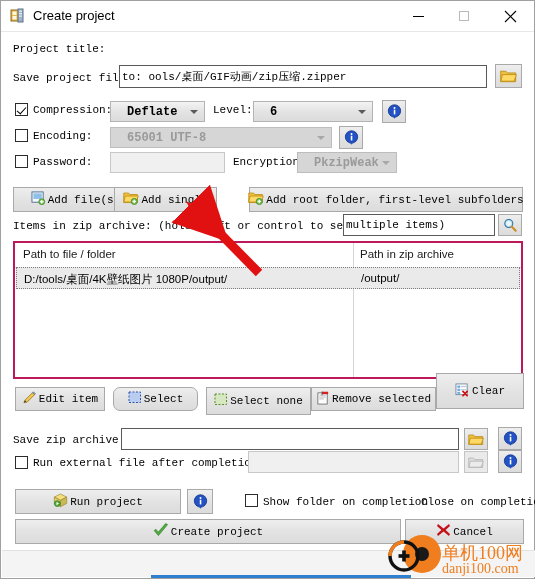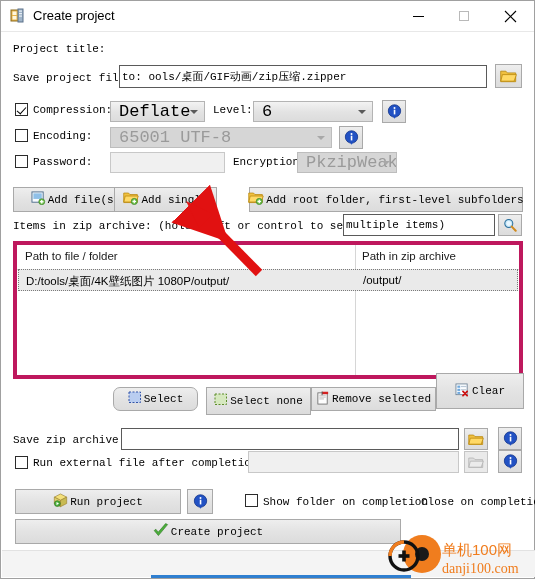--- a/index.html
+++ b/index.html
@@ -61,22 +61,22 @@
     border:1px solid #2b2b2b;background:#fff;
   }
   .cbx.checked:after{
     content:"";position:absolute;left:3px;top:1px;width:4px;height:8px;
     border:solid #000;border-width:0 1.6px 1.6px 0;transform:rotate(42deg);
   }
 
   .combo{
     position:absolute;box-sizing:border-box;
     background:#e1e1e1;border:1px solid #adadad;
-    font-size:17px;line-height:20px;padding-left:8px;
-    color:#000;white-space:nowrap;overflow:hidden;
+    font-size:12px;line-height:20px;padding-left:16px;
+    color:#000;white-space:nowrap;overflow:hidden;font-weight:bold;
   }
   .combo.gradient{
     background:linear-gradient(#f3f3f3,#e3e3e3 52%,#dcdcdc);
     border:1px solid #b4b4b4;
   }
   .combo.dis{color:#9a9a9a;background:#d6d6d6;border:1px solid #bdbdbd;}
   .combo .arrow{
     position:absolute;right:6px;top:50%;margin-top:-2px;
     width:0;height:0;border-left:4px solid transparent;
     border-right:4px solid transparent;border-top:4px solid #5a5a5a;
@@ -97,21 +97,21 @@
   .ibtn{
     position:absolute;box-sizing:border-box;
     background:linear-gradient(#eeeeee,#e3e3e3 50%,#dcdcdc);
     border:1px solid #a9a9a9;
     display:flex;align-items:center;justify-content:center;
   }
 
   
   .listbox{
     position:absolute;box-sizing:border-box;
-    background:#fff;border:4px solid #be185d;
+    background:#fff;border:2px solid #be185d;
   }
   .lhead{
     position:absolute;left:0;top:0;right:0;height:24px;
     border-bottom:1px solid #d6d6d6;background:#fff;
   }
   .lhead .hcell{
     position:absolute;top:5px;
     font-family:"Liberation Sans","DejaVu Sans",sans-serif;
     font-size:11.5px;color:#1a1a1a;white-space:nowrap;
   }
@@ -126,22 +126,22 @@
     font-size:11.5px;color:#000;white-space:nowrap;
   }
 
   
   .annot{position:absolute;left:0;top:0;width:535px;height:579px;pointer-events:none;}
 
   
   .wm{position:absolute;pointer-events:none;}
   .wm-text1{
     position:absolute;left:441px;top:540px;
-    font-family:Liberation Sans, sans-serif;
-    font-size:15px;color:#f07d1e;letter-spacing:0px;white-space:nowrap;
+    font-family:Liberation Serif, serif;
+    font-size:18px;color:#f07d1e;letter-spacing:0px;white-space:nowrap;
   }
   .wm-text2{
     position:absolute;left:441px;top:560px;
     font-family:"Liberation Serif","DejaVu Serif",serif;
     font-size:14px;color:#f07d1e;white-space:nowrap;
   }
   .statusbar{
     position:absolute;left:1px;bottom:1px;width:533px;height:26px;
     background:#f4f4f4;border-top:1px solid #e2e2e2;
   }
@@ -289,20 +289,30 @@
       <span class="hcell" style="left:8px;">Path to file / folder</span>
       <span class="hcell" style="left:345px;">Path in zip archive</span>
     </div>
     <div class="vsep" style="left:338px;"></div>
     <div class="lrow" style="top:24px;">
       <span class="rcell" style="left:7px;">D:/tools/桌面/4K壁纸图片 1080P/output/</span>
       <span class="rcell" style="left:344px;">/output/</span>
     </div>
   </div>
 
+  <div class="btn" style="left:14px;top:386px;width:90px;height:24px;">
+    <span class="ico">
+      <svg width="15" height="14" viewBox="0 0 16 15">
+        <path d="M2 12.5 L3.2 9.8 L11.2 1.8 L13.4 4 L5.4 12 Z" fill="#f2c94c" stroke="#8a6a1e" stroke-width="0.8"></path>
+        <path d="M11.2 1.8 L13.4 4 L14.4 3 L12.2 0.8 Z" fill="#9aa7b5" stroke="#5b6b7b" stroke-width="0.7"></path>
+        <path d="M2 12.5 L3.2 9.8 L4.6 11.2 Z" fill="#3a3a3a"></path>
+      </svg>
+    </span>
+    <span>Edit item</span>
+  </div>
 
   <div class="btn" style="left:112px;top:386px;width:85px;height:24px;border-radius:7px;">
     <span class="ico">
       <svg width="14" height="13" viewBox="0 0 14 13">
         <rect x="1" y="1" width="11.5" height="10.5" fill="#b9cdf0" stroke="#3355aa" stroke-width="1" stroke-dasharray="2 1.5"></rect>
       </svg>
     </span>
     <span>Select</span>
   </div>
 
@@ -403,20 +413,28 @@
   <span class="lbl" style="left:262px;top:495px;">Show folder on completion</span>
   <span class="lbl" style="left:420px;top:495px;">Close on completion</span>
 
   <div class="btn" style="left:14px;top:518px;width:386px;height:25px;">
     <span class="ico">
       <svg width="16" height="15" viewBox="0 0 16 15">
         <path d="M1.2 7.6 L5.4 12.6 L14.6 1.6 L12.6 0.6 L5.2 9.2 L2.8 6.2 Z" fill="#4aae3a" stroke="#2c7320" stroke-width="0.6"></path>
       </svg>
     </span>
     <span>Create project</span>
+  </div>
+  <div class="btn" style="left:404px;top:518px;width:119px;height:25px;">
+    <span class="ico">
+      <svg width="15" height="14" viewBox="0 0 15 14">
+        <path d="M2 1 L7.5 5.6 L13 1 L14 3 L9.6 7 L14 11 L13 13 L7.5 8.4 L2 13 L1 11 L5.4 7 L1 3 Z" fill="#c4111a"></path>
+      </svg>
+    </span>
+    <span>Cancel</span>
   </div>
 
   <div class="statusbar"></div>
   <div class="strip"></div>
 
   <svg class="annot">
     <defs>
       <marker id="arrowhead" markerWidth="6" markerHeight="6" refX="1" refY="3" orient="auto">
         <polygon points="0 0, 6 3, 0 6" fill="#e11111"></polygon>
       </marker>

